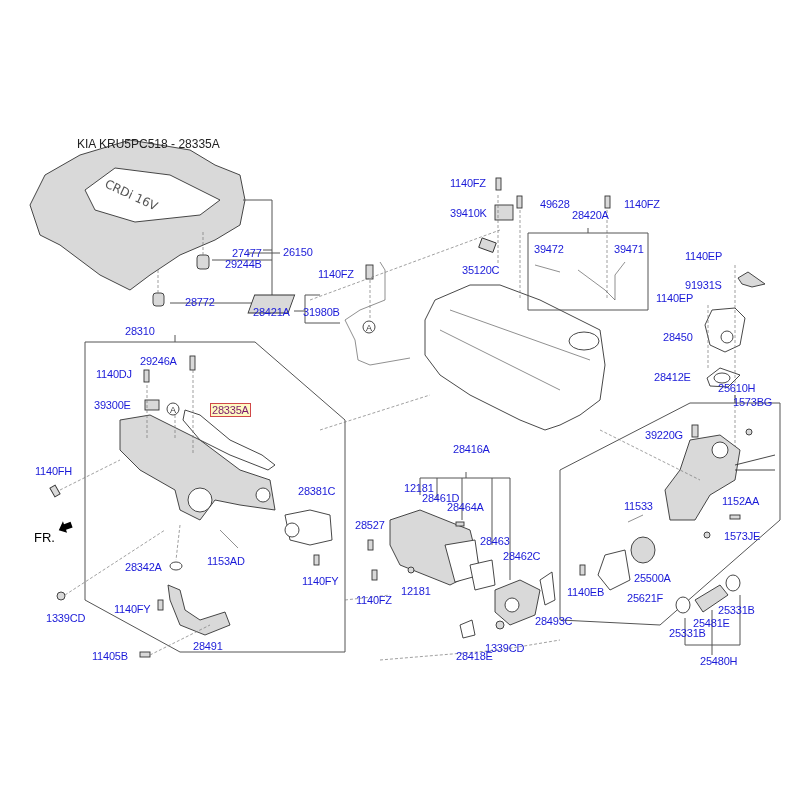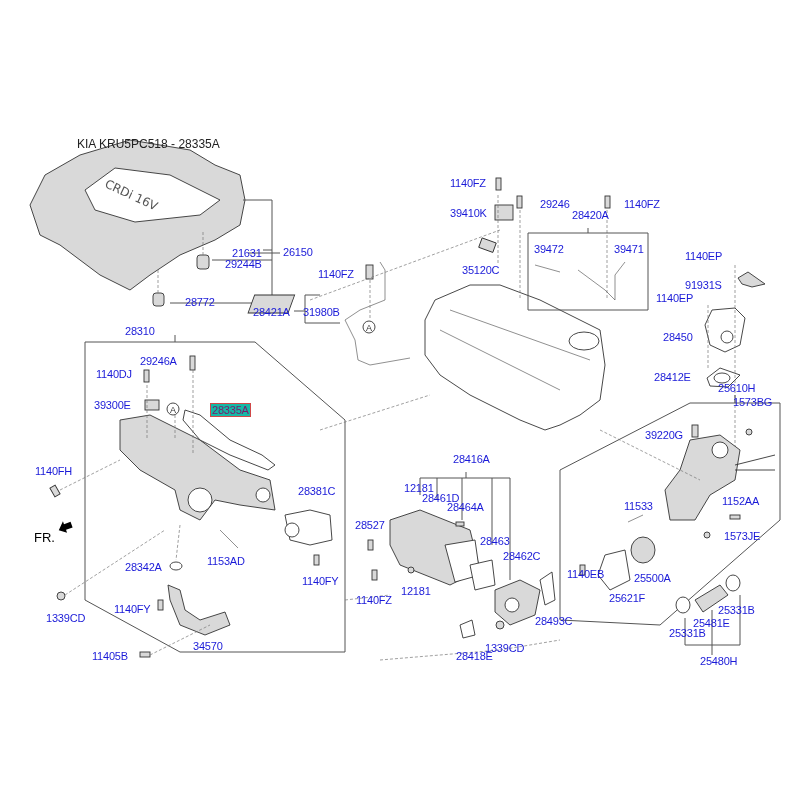--- a/index.html
+++ b/index.html
@@ -1,19 +1,19 @@
 <!DOCTYPE html>
 <html><head>
 <meta charset="utf-8">
 <style>
   html, body { margin: 0; padding: 0; background: #ffffff; }
   body { width: 800px; height: 800px; position: relative; overflow: hidden; font-family: "Liberation Sans", sans-serif; }
   #diagram { position: absolute; left: 0; top: 0; width: 800px; height: 800px; }
   .lbl { position: absolute; font-size: 11px; color: #1a1ad8; white-space: nowrap; line-height: 12px; letter-spacing: -0.2px; cursor: pointer; }
-  .lbl-hl { background: #14b8a6; color: #7a1a6a; border: 1px solid #d04848; padding: 0 1px; }
+  .lbl-hl { background: #fef9c3; color: #7a1a6a; border: 1px solid #d04848; padding: 0 1px; }
   .title { position: absolute; left: 77px; top: 137px; font-size: 12px; color: #222; white-space: nowrap; }
   .fr { position: absolute; left: 34px; top: 530px; font-size: 13px; color: #000; font-weight: normal; }
   svg .ln { stroke: #555; stroke-width: 1; fill: none; }
   svg .dash { stroke: #777; stroke-width: 0.7; fill: none; stroke-dasharray: 3 2; }
   svg .part { stroke: #333; stroke-width: 0.9; fill: #fff; }
   svg .partg { stroke: #333; stroke-width: 0.9; fill: #d9d9d9; }
   svg .thin { stroke: #444; stroke-width: 0.6; fill: none; }
 </style>
 </head>
 <body>
@@ -229,29 +229,29 @@
       <text x="173" y="413" font-size="9" text-anchor="middle" fill="#333">A</text>
     </g>
 
   <path d="M58,528 L65,521 L65,524 L72,524 L72,530 L65,530 L65,533 Z" fill="#000" transform="rotate(-20 65 527)"></path>
 </svg>
 
 <div class="title">KIA KRU5PC518 - 28335A</div>
 <div class="fr">FR.</div>
 
 <span class="lbl" style="left:283px;top:246px">26150</span>
-<span class="lbl" style="left:232px;top:247px">21631</span>
+<span class="lbl" style="left:232px;top:247px">27477</span>
 <span class="lbl" style="left:225px;top:258px">29244B</span>
 <span class="lbl" style="left:185px;top:296px">28772</span>
 <span class="lbl" style="left:253px;top:306px">28421A</span>
 <span class="lbl" style="left:303px;top:306px">31980B</span>
 <span class="lbl" style="left:318px;top:268px">1140FZ</span>
 <span class="lbl" style="left:450px;top:177px">1140FZ</span>
 <span class="lbl" style="left:450px;top:207px">39410K</span>
-<span class="lbl" style="left:540px;top:198px">29246</span>
+<span class="lbl" style="left:540px;top:198px">49628</span>
 <span class="lbl" style="left:624px;top:198px">1140FZ</span>
 <span class="lbl" style="left:572px;top:209px">28420A</span>
 <span class="lbl" style="left:534px;top:243px">39472</span>
 <span class="lbl" style="left:614px;top:243px">39471</span>
 <span class="lbl" style="left:462px;top:264px">35120C</span>
 <span class="lbl" style="left:685px;top:250px">1140EP</span>
 <span class="lbl" style="left:685px;top:279px">91931S</span>
 <span class="lbl" style="left:656px;top:292px">1140EP</span>
 <span class="lbl" style="left:663px;top:331px">28450</span>
 <span class="lbl" style="left:654px;top:371px">28412E</span>
@@ -264,38 +264,38 @@
 <span class="lbl" style="left:96px;top:368px">1140DJ</span>
 <span class="lbl" style="left:94px;top:399px">39300E</span>
 <span class="lbl lbl-hl" style="left:210px;top:403px">28335A</span>
 <span class="lbl" style="left:35px;top:465px">1140FH</span>
 <span class="lbl" style="left:298px;top:485px">28381C</span>
 <span class="lbl" style="left:207px;top:555px">1153AD</span>
 <span class="lbl" style="left:125px;top:561px">28342A</span>
 <span class="lbl" style="left:302px;top:575px">1140FY</span>
 <span class="lbl" style="left:46px;top:612px">1339CD</span>
 <span class="lbl" style="left:114px;top:603px">1140FY</span>
-<span class="lbl" style="left:193px;top:640px">34570</span>
+<span class="lbl" style="left:193px;top:640px">28491</span>
 <span class="lbl" style="left:92px;top:650px">11405B</span>
 
-<span class="lbl" style="left:453px;top:453px">28416A</span>
+<span class="lbl" style="left:453px;top:443px">28416A</span>
 <span class="lbl" style="left:404px;top:482px">12181</span>
 <span class="lbl" style="left:422px;top:492px">28461D</span>
 <span class="lbl" style="left:447px;top:501px">28464A</span>
 <span class="lbl" style="left:355px;top:519px">28527</span>
 <span class="lbl" style="left:480px;top:535px">28463</span>
 <span class="lbl" style="left:503px;top:550px">28462C</span>
 <span class="lbl" style="left:401px;top:585px">12181</span>
 <span class="lbl" style="left:356px;top:594px">1140FZ</span>
 <span class="lbl" style="left:535px;top:615px">28493C</span>
 <span class="lbl" style="left:456px;top:650px">28418E</span>
 <span class="lbl" style="left:485px;top:642px">1339CD</span>
 
 <span class="lbl" style="left:624px;top:500px">11533</span>
 <span class="lbl" style="left:722px;top:495px">1152AA</span>
 <span class="lbl" style="left:724px;top:530px">1573JE</span>
 <span class="lbl" style="left:634px;top:572px">25500A</span>
-<span class="lbl" style="left:567px;top:568px">1140EB</span>
-<span class="lbl" style="left:609px;top:592px">25621F</span>
+<span class="lbl" style="left:567px;top:586px">1140EB</span>
+<span class="lbl" style="left:627px;top:592px">25621F</span>
 <span class="lbl" style="left:718px;top:604px">25331B</span>
 <span class="lbl" style="left:693px;top:617px">25481E</span>
 <span class="lbl" style="left:669px;top:627px">25331B</span>
 <span class="lbl" style="left:700px;top:655px">25480H</span>
 
 </body></html>

